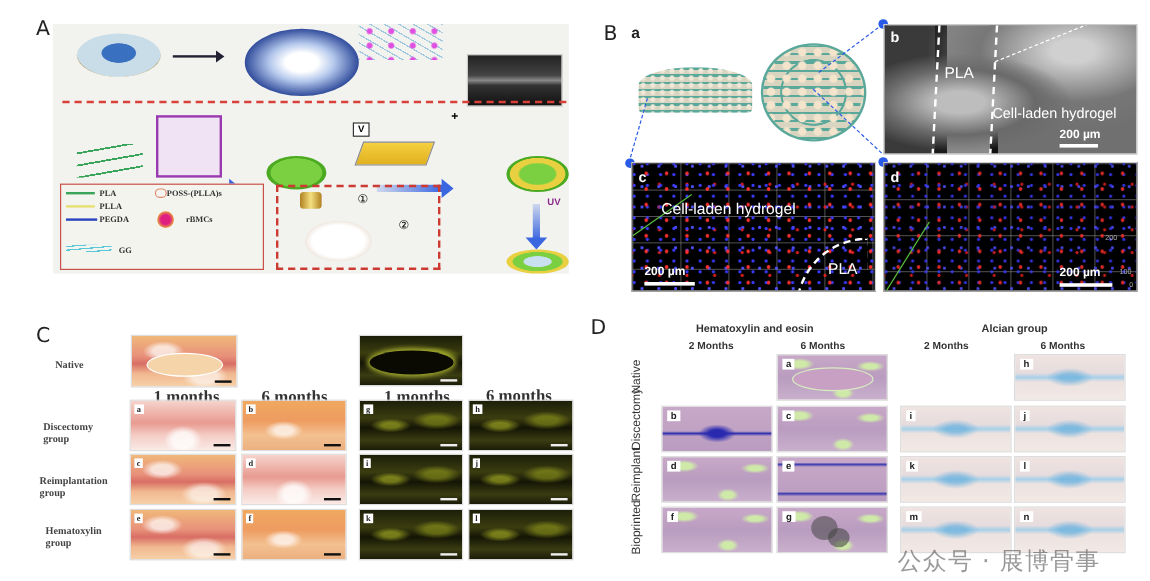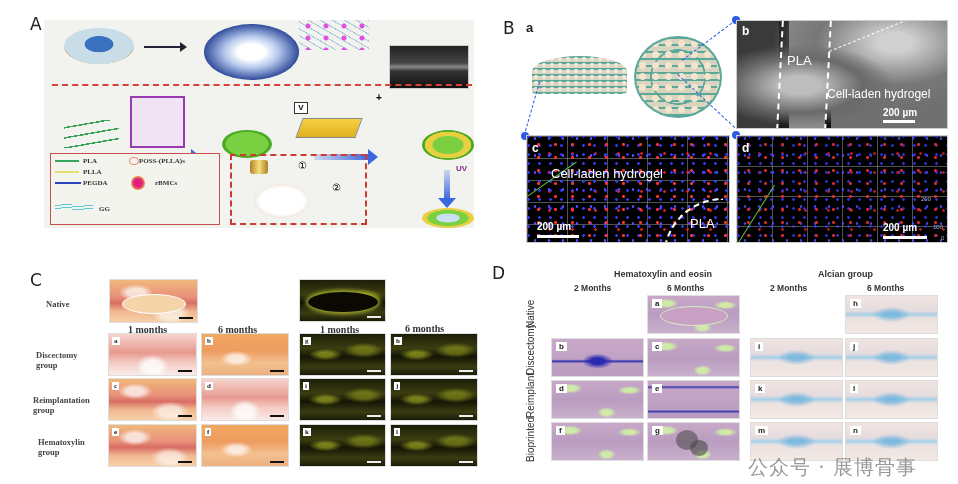--- a/index.html
+++ b/index.html
@@ -50,21 +50,21 @@
       radial-gradient(ellipse at 50% 80%, rgba(255,255,255,0.8) 0 14%, transparent 26%),
       linear-gradient(180deg, #f6d4cc 0%, #e89a90 45%, #f4ccc4 70%, #faeae6 100%); }
   .tile-pol { background:
       radial-gradient(ellipse at 30% 50%, rgba(190,200,40,0.55) 0 8%, transparent 20%),
       radial-gradient(ellipse at 75% 40%, rgba(160,170,30,0.5) 0 10%, transparent 22%),
       linear-gradient(180deg, #1c1f08 0%, #3b3d10 35%, #141505 55%, #3a3c12 80%, #1b1c08 100%); }
   .tile-letter { position: absolute; left: 3px; top: 3px; background: #fff; font-family: "Liberation Serif", serif; font-weight: bold; font-size: 7px; padding: 0 2px; line-height: 8px; color: #222; }
   .tile-scale { position: absolute; right: 4px; bottom: 3px; width: 14px; height: 2px; background: #111; }
   .tile-scale-w { position: absolute; right: 4px; bottom: 3px; width: 14px; height: 2px; background: #eee; }
   .c-rowlabel { position: absolute; font-family: "Liberation Serif", serif; font-weight: bold; font-size: 8.5px; color: #444; line-height: 10px; }
-  .c-colhead { position: absolute; font-family: "Liberation Serif", serif; font-weight: bold; font-size: 10px; color: #333; }
+  .c-colhead { position: absolute; font-family: "Liberation Serif", serif; font-weight: bold; font-size: 14px; color: #333; }
 
   
   .tile-hed { background:
       radial-gradient(ellipse at 20% 20%, #cfeaa8 0 6%, transparent 12%),
       radial-gradient(ellipse at 60% 85%, #cfeaa8 0 6%, transparent 12%),
       radial-gradient(ellipse at 85% 25%, #cfeaa8 0 5%, transparent 11%),
       linear-gradient(180deg, #c8a8c8 0%, #b99cc0 50%, #c9b0cc 100%); }
   .tile-ab { background:
       radial-gradient(ellipse at 50% 50%, rgba(90,170,220,0.6) 0 12%, transparent 30%),
       linear-gradient(180deg, #efe4e0 0%, #e6dcde 40%, #a8d0e8 50%, #ece2e0 60%, #f2e8e4 100%); }
@@ -238,21 +238,21 @@
 <div class="tile tile-pol" style="left:299px; top:424px; width:87px; height:43px;">
     <span class="tile-letter">k</span>
     <div class="tile-scale-w"></div>
   </div>
 <div class="tile tile-pol" style="left:390px; top:424px; width:88px; height:43px;">
     <span class="tile-letter">l</span>
     <div class="tile-scale-w"></div>
   </div>
 
 <div class="panel-letter" style="left:492px; top:263px;">D</div>
-<div class="d-head" style="left:614px; top:269px; font-size:9px;">Hematoxylin and eosin</div>
+<div class="d-head" style="left:580px; top:269px; font-size:9px;">Hematoxylin and eosin</div>
 <div class="d-head" style="left:818px; top:269px; font-size:9px;">Alcian group</div>
 <div class="d-head" style="left:574px; top:283px;">2 Months</div>
 <div class="d-head" style="left:667px; top:283px;">6 Months</div>
 <div class="d-head" style="left:770px; top:283px;">2 Months</div>
 <div class="d-head" style="left:867px; top:283px;">6 Months</div>
 
 <div class="d-rowlabel" style="left:525px; top:328px;">Native</div>
 <div class="d-rowlabel" style="left:525px; top:375px;">Discectomy</div>
 <div class="d-rowlabel" style="left:525px; top:418px;">Reimplant</div>
 <div class="d-rowlabel" style="left:525px; top:462px;">Bioprinted</div>

